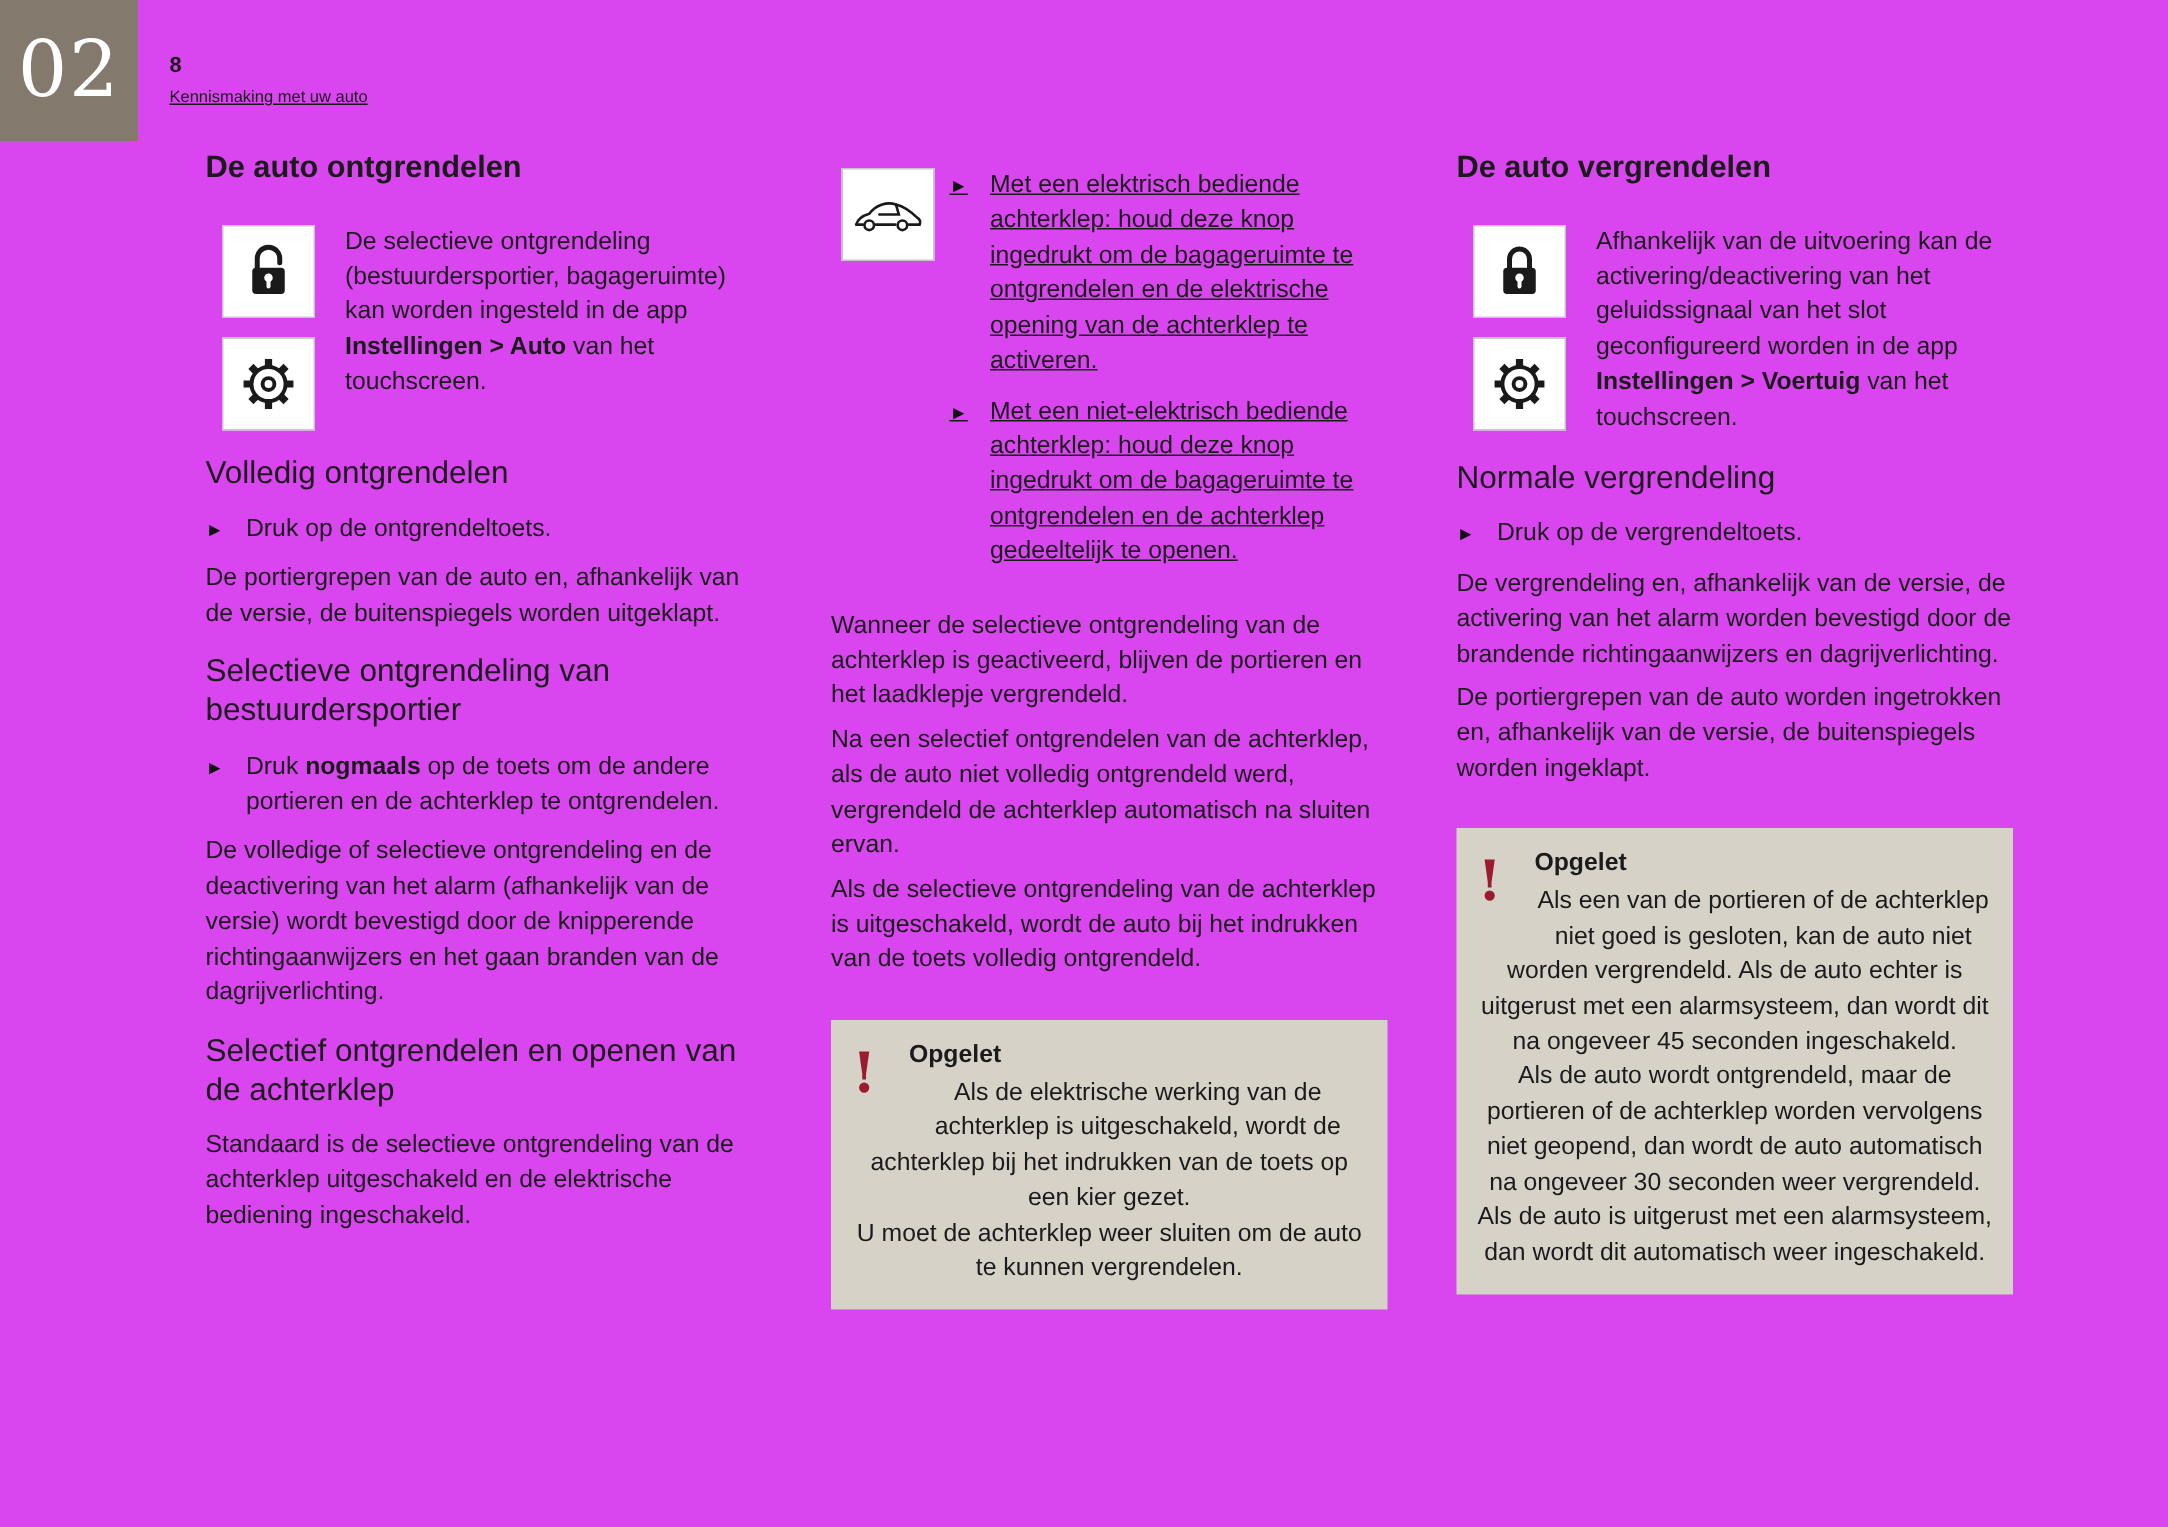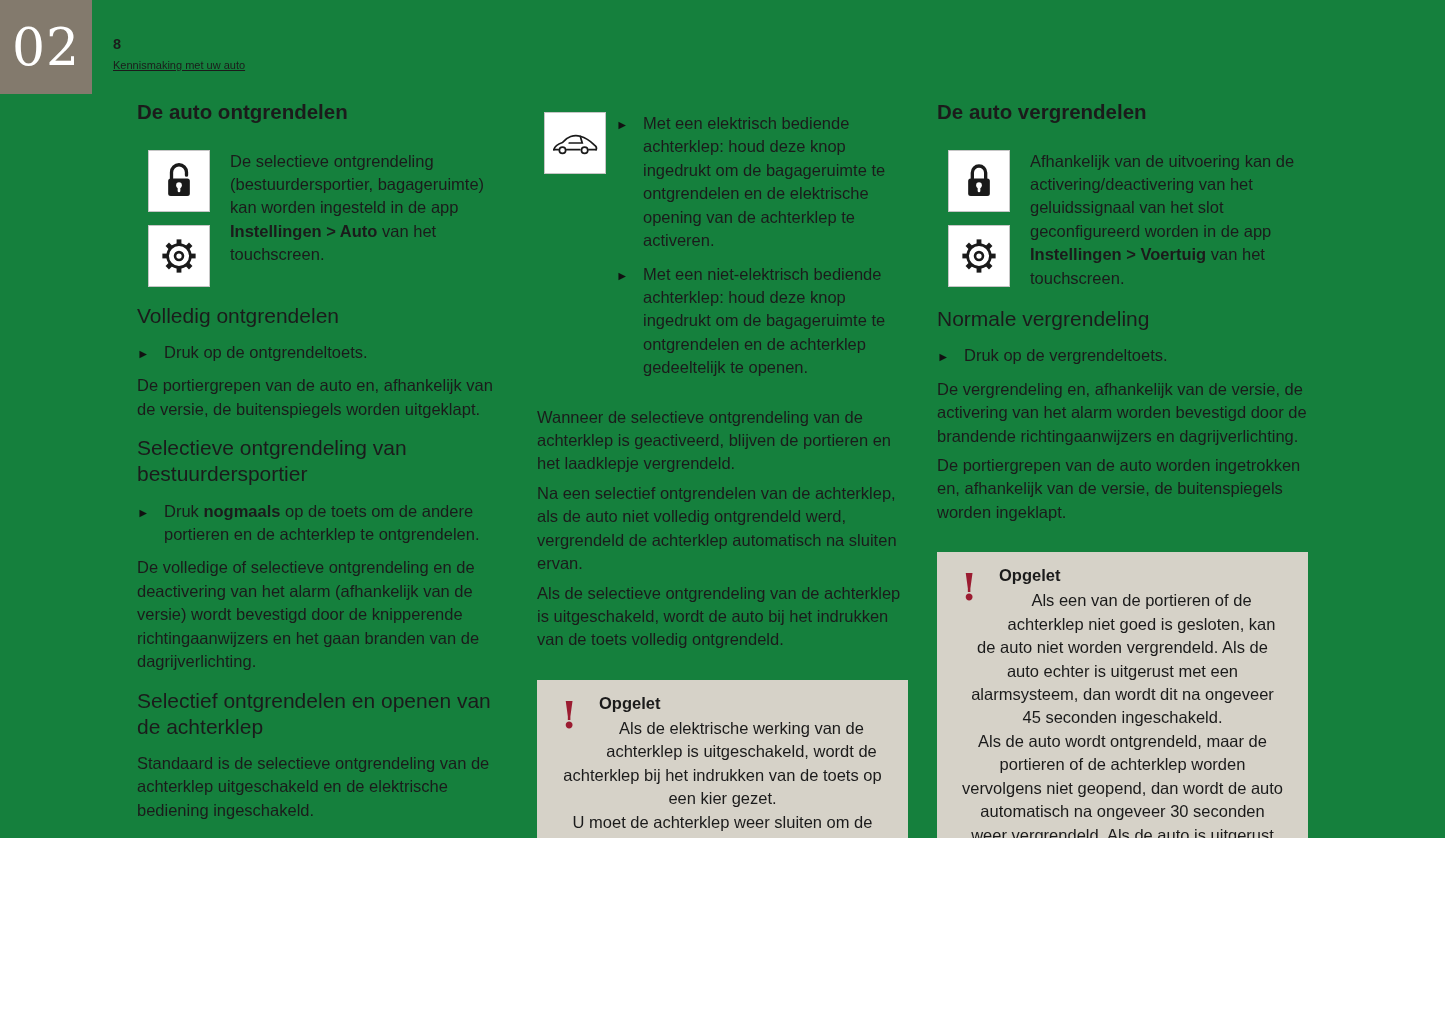--- a/index.html
+++ b/index.html
@@ -1,65 +1,65 @@
 <!DOCTYPE html>
 <html style="--chapter-tab-bg: #837a6d; --warning-bg: #d6d2c8; --warning-mark: #9b1c31;"><head>
 <meta charset="utf-8">
 <style>
   html, body { margin: 0; padding: 0; background: #ffffff; }
   body { width: 1445px; height: 1018px; }
   .page {
-    position: relative; width: 1445px; height: 838px; overflow: hidden;
-    font-family: "Liberation Sans", sans-serif; color: #1b1b1b; background: #15803d;
+    position: relative; width: 1445px; height: 1018px; overflow: hidden;
+    font-family: "Liberation Sans", sans-serif; color: #1b1b1b; background: #d946ef;
   }
   .chapter-tab {
     position: absolute; left: 0; top: 0; width: 92px; height: 94px;
     background: var(--chapter-tab-bg, #837a6d);
     display: flex; align-items: center; justify-content: center;
   }
   .chapter-tab span {
     font-family: "DejaVu Serif", serif; font-weight: 400;
     font-size: 52px; color: #ffffff; letter-spacing: 1px; line-height: 1;
   }
   .page-header { position: absolute; left: 113px; top: 36px; }
   .page-number { font-size: 14.5px; font-weight: 700; }
   .chapter-title { font-size: 11px; margin-top: 7px; text-decoration: underline; }
 
   .columns {
     position: absolute; left: 137px; top: 100px; width: 1171px;
-    display: flex; gap: 29px;
+    display: flex; gap: 46px;
   }
   .col { flex: 0 0 371px; width: 371px; }
   .col.pad-top { padding-top: 12px; box-sizing: border-box; }
 
   h1 { font-size: 20.5px; font-weight: 700; margin: 0 0 26px; line-height: 1.15; }
   h2 { font-size: 21px; font-weight: 400; margin: 14px 0 12px; line-height: 1.25; }
   p  { font-size: 16.5px; line-height: 1.42; margin: 0 0 6px; }
   b  { font-weight: 700; }
 
   .icon-text { display: flex; margin-bottom: 16px; min-height: 137px; }
   .icon-stack { display: flex; flex-direction: column; gap: 13px; margin-left: 11px; margin-right: 20px; flex: 0 0 62px; }
   .col.pad-top .icon-stack { margin-left: 7px; margin-right: 10px; min-height: 0; }
   .col.pad-top .icon-text { min-height: 0; }
   .icon-box {
     width: 62px; height: 62px; box-sizing: border-box;
     border: 1px solid #c6c6c6; background: #fff;
     display: flex; align-items: center; justify-content: center;
   }
   .icon-text .intro { margin: 0; flex: 1; }
-  .bullets { flex: 1; }
+  .bullets { flex: 1; text-decoration: underline; }
 
   .bullet { display: flex; gap: 12px; margin: 0 0 10px; }
   .bullet p { margin: 0; flex: 1; }
   .tri { flex: 0 0 15px; padding-top: 3px; color: #111; }
   .tri::before { content: "►"; font-size: 12.5px; }
 
   .warning {
     background: var(--warning-bg, #d6d2c8);
-    padding: 12px 24px 16px; margin-top: 28px; overflow: hidden;
+    padding: 12px 14px 16px; margin-top: 28px; overflow: hidden;
   }
   .warn-mark {
     float: left; width: 38px; height: 52px;
     font-family: "DejaVu Serif", serif; font-size: 37px; font-weight: 700;
     color: var(--warning-mark, #9b1c31); line-height: 46px;
   }
   .warn-mark::before { content: "!"; }
   .warn-title { font-weight: 700; font-size: 16.5px; margin: 2px 0 4px; }
   .warning p { margin: 0; text-align: center; }
 

